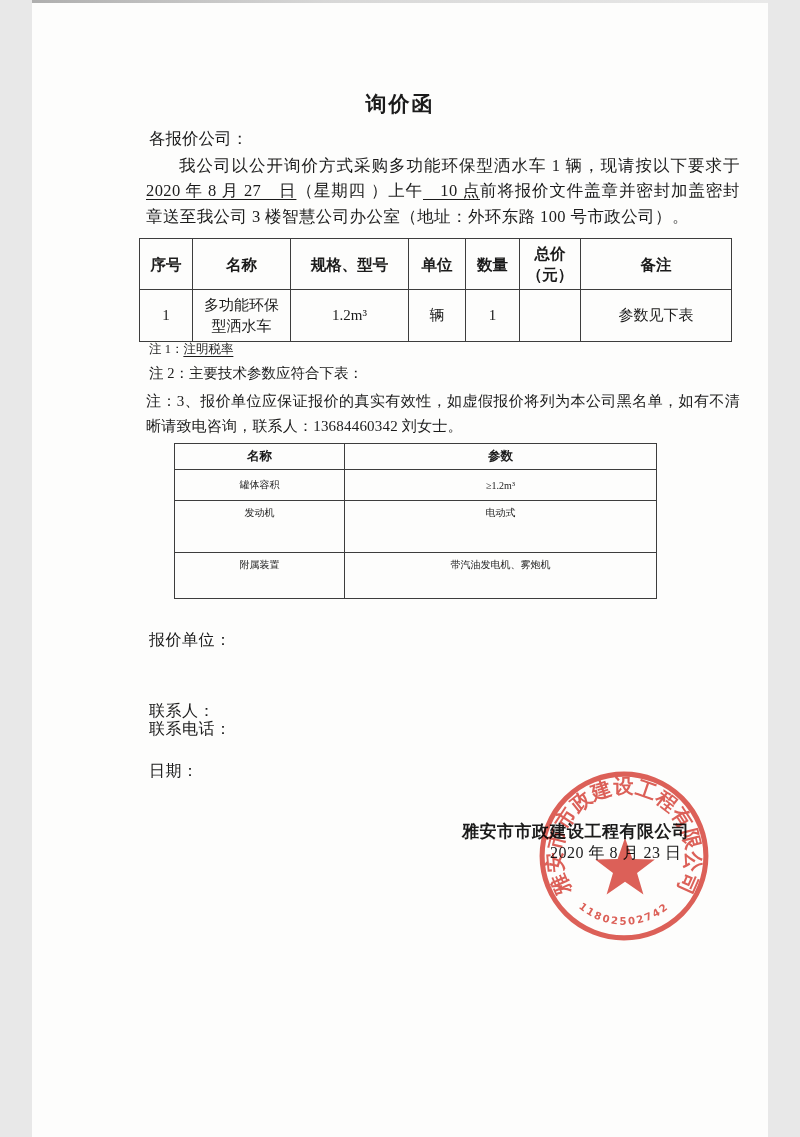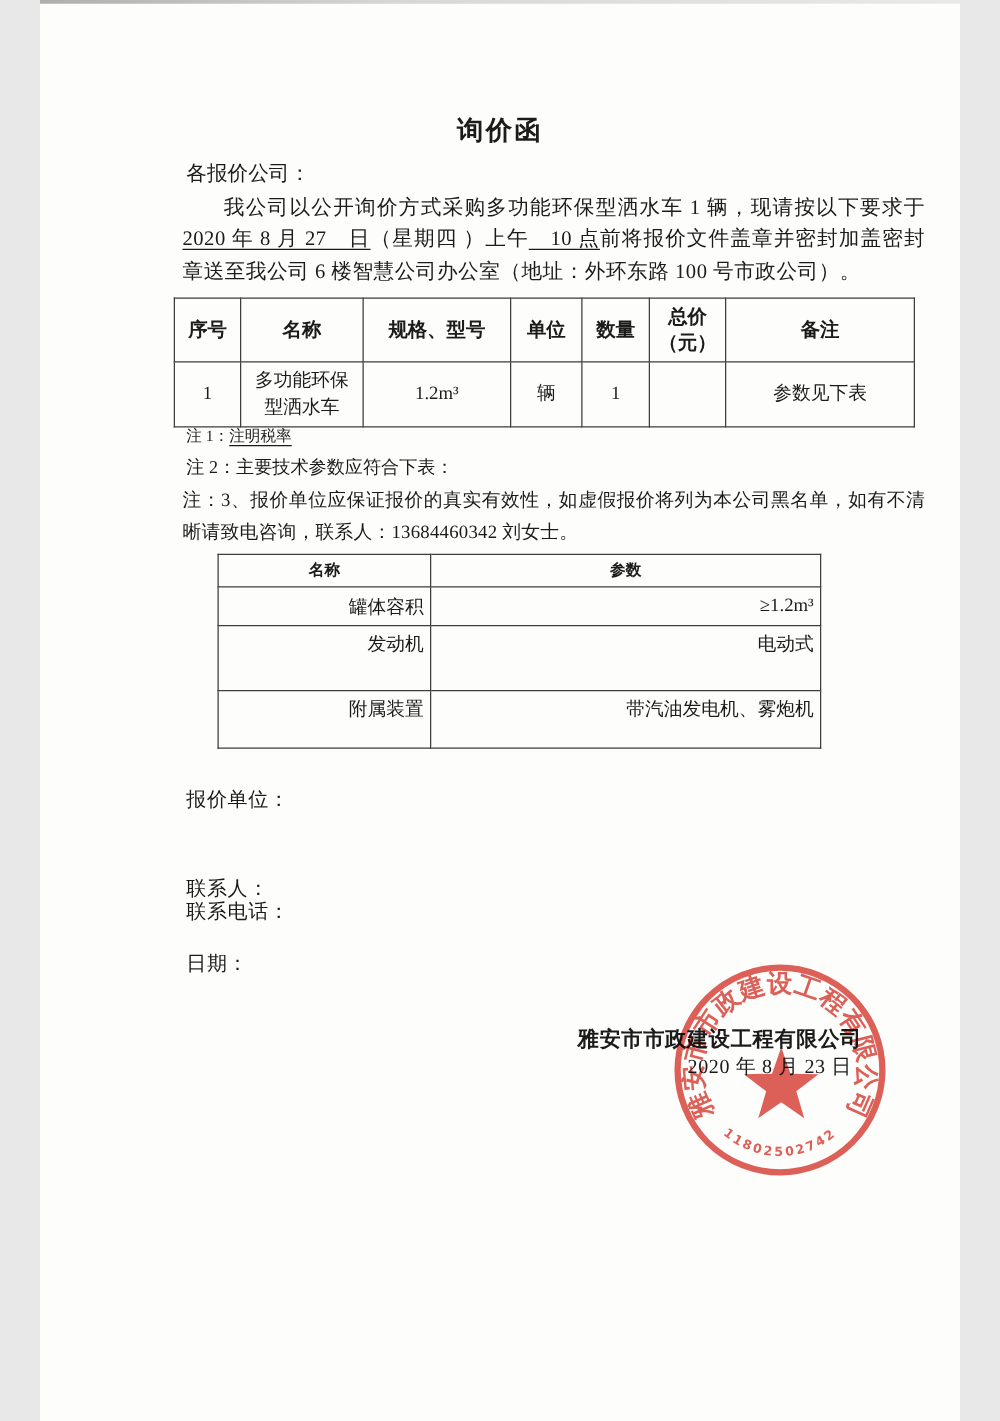--- a/index.html
+++ b/index.html
@@ -34,21 +34,21 @@
   table{border-collapse:collapse;table-layout:fixed;}
   th,td{border:1px solid #3d3d3d;text-align:center;vertical-align:middle;padding:2px 5px;}
   .quote-table{top:238px;left:107px;width:592px;border-radius:18px;}
   .quote-table th{font-size:15.5px;font-weight:bold;height:46px;white-space:pre-line;line-height:21px;}
   .quote-table td{font-size:15px;height:47px;line-height:21px;}
   .note1{top:341px;left:117px;font-size:12.5px;margin:0;}
   .note2{top:364px;left:117px;font-size:14.5px;margin:0;}
   .note3{top:389px;left:114px;width:594px;font-size:15px;line-height:25px;margin:0;text-align:justify;letter-spacing:.2px;}
   .spec-table{top:443px;left:142px;width:482px;}
   .spec-table th{font-size:12.5px;font-weight:bold;height:21px;}
-  .spec-table td{font-size:15px;text-align:right;}
+  .spec-table td{font-size:10px;}
   .spec-r1 td{height:26px;}
   .spec-r2 td{height:44px;vertical-align:top;padding-top:5px;}
   .spec-r3 td{height:38px;vertical-align:top;padding-top:5px;}
   .field{left:117px;font-size:16px;margin:0;letter-spacing:.5px;}
   .f1{top:630px;} .f2{top:701px;} .f3{top:719px;} .f4{top:761px;}
   .sig-company{top:820px;left:430px;font-size:17px;font-weight:600;letter-spacing:.5px;}
   .sig-date{top:843px;left:518px;font-size:16px;letter-spacing:.5px;}
   .stamp{
     top:765px;left:501px;width:182px;height:182px;
     mix-blend-mode:multiply;opacity:.85;
@@ -59,21 +59,21 @@
 </style>
 </head>
 <body>
 
 <div class="page">
 
   <h1 class="abs doc-title">询价函</h1>
 
   <p class="abs salutation">各报价公司：</p>
 
-  <p class="abs intro"><span>我公司以公开询价方式采购多功能环保型洒水车 1 辆，现请按以下要求于</span><span class="u">2020 年 8 月 27　日</span><span>（星期四 ）上午</span><span class="u">　10 点</span><span>前将报价文件盖章并密封加盖密封章送至我公司 6 楼智慧公司办公室（地址：外环东路 100 号市政公司）。</span></p>
+  <p class="abs intro"><span>我公司以公开询价方式采购多功能环保型洒水车 1 辆，现请按以下要求于</span><span class="u">2020 年 8 月 27　日</span><span>（星期四 ）上午</span><span class="u">　10 点</span><span>前将报价文件盖章并密封加盖密封章送至我公司 3 楼智慧公司办公室（地址：外环东路 100 号市政公司）。</span></p>
 
 
   <table class="abs quote-table">
     <colgroup>
       <col style="width:53px">
         <col style="width:98px">
         <col style="width:118px">
       <col style="width:57px">
         <col style="width:54px">
         <col style="width:61px">

